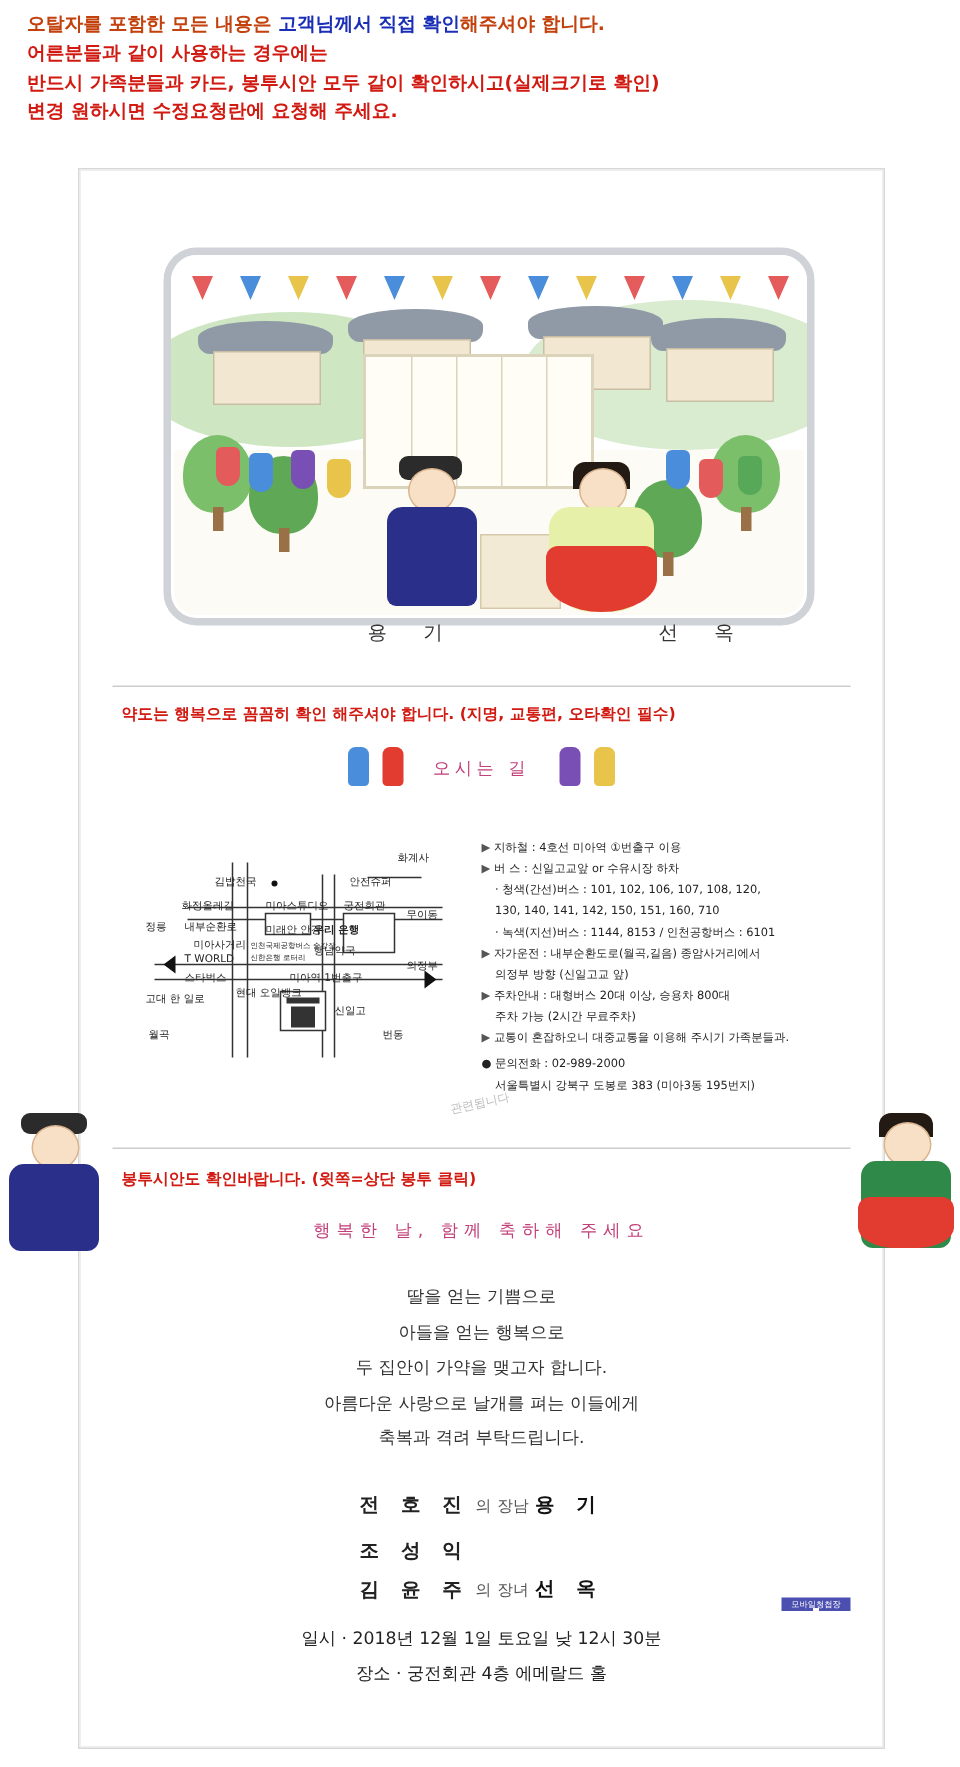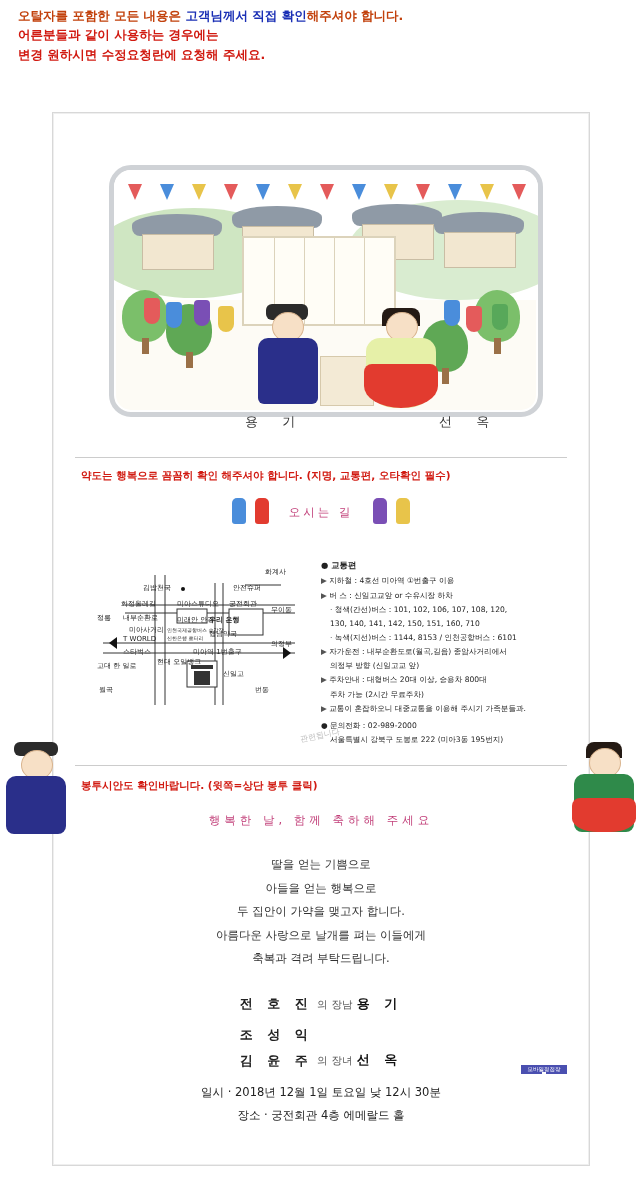--- a/index.html
+++ b/index.html
@@ -139,20 +139,21 @@
   .cross:before,.cross:after{content:"";position:absolute;background:#f0a9b2;}
   .cross:before{left:6px;top:0;width:2px;height:14px;}
   .cross:after{left:0;top:6px;width:14px;height:2px;}
 </style>
 </head>
 <body>
 
 <div class="notice">
   <div class="ln"><span class="red">오탈자를 포함한 모든 내용은 </span><span class="blue">고객님께서 직접 확인</span><span class="red">해주셔야 합니다.</span></div>
   <div class="ln">어른분들과 같이 사용하는 경우에는</div>
+  <div class="ln">반드시 가족분들과 카드, 봉투시안 모두 같이 확인하시고(실제크기로 확인)</div>
   <div class="ln">변경 원하시면 수정요청란에 요청해 주세요.</div>
 </div>
 
 <div class="cross" style="left:80px;top:700px;"></div>
 <div class="cross" style="left:312px;top:790px;"></div>
 <div class="cross" style="left:560px;top:700px;"></div>
 <div class="cross" style="left:80px;top:840px;"></div>
 <div class="cross" style="left:560px;top:840px;"></div>
 
 <div class="card">
@@ -309,33 +310,32 @@
       <span class="mlabel" style="left:28px;top:82px;">스타벅스</span>
       <span class="mlabel" style="left:62px;top:92px;">현대 오일뱅크</span>
       <span class="mlabel" style="left:98px;top:82px;">미아역 1번출구</span>
       <span class="mlabel" style="left:2px;top:96px;">고대 한 일로</span>
       <span class="mlabel" style="left:128px;top:104px;">신일고</span>
       <span class="mlabel" style="left:4px;top:120px;">월곡</span>
       <span class="mlabel" style="left:160px;top:120px;">번동</span>
     </div>
 
     <div class="transit">
-      <div class="h">●&nbsp;<span>교통편</span></div>
       <div class="row"><span class="arrow">▶</span> <span>지하철 : 4호선 미아역 ①번출구 이용</span></div>
       <div class="row"><span class="arrow">▶</span> <span>버  스 : 신일고교앞 or 수유시장 하차</span></div>
       <div class="row ind">· 청색(간선)버스 : 101, 102, 106, 107, 108, 120,</div>
       <div class="row ind">  130, 140, 141, 142, 150, 151, 160, 710</div>
       <div class="row ind">· 녹색(지선)버스 : 1144, 8153 / 인천공항버스 : 6101</div>
       <div class="row"><span class="arrow">▶</span> <span>자가운전 : 내부순환도로(월곡,길음) 종암사거리에서</span></div>
       <div class="row ind">              의정부 방향 (신일고교 앞)</div>
       <div class="row"><span class="arrow">▶</span> <span>주차안내 : 대형버스 20대 이상, 승용차 800대</span></div>
       <div class="row ind">              주차 가능 (2시간 무료주차)</div>
       <div class="row"><span class="arrow">▶</span> <span>교통이 혼잡하오니 대중교통을 이용해 주시기 가족분들과.</span></div>
       <div class="row tel">● 문의전화 :  02-989-2000</div>
-      <div class="row ind">서울특별시 강북구 도봉로 222 (미아3동 195번지)</div>
+      <div class="row ind">서울특별시 강북구 도봉로 383 (미아3동 195번지)</div>
     </div>
 
     <div class="stamp">관련됩니다</div>
 
     <div class="divider" style="top:652px;"></div>
 
     <div class="env-note">봉투시안도 확인바랍니다. (윗쪽=상단 봉투 클릭)</div>
 
     <div class="greet">행복한 날, 함께 축하해 주세요</div>
 

